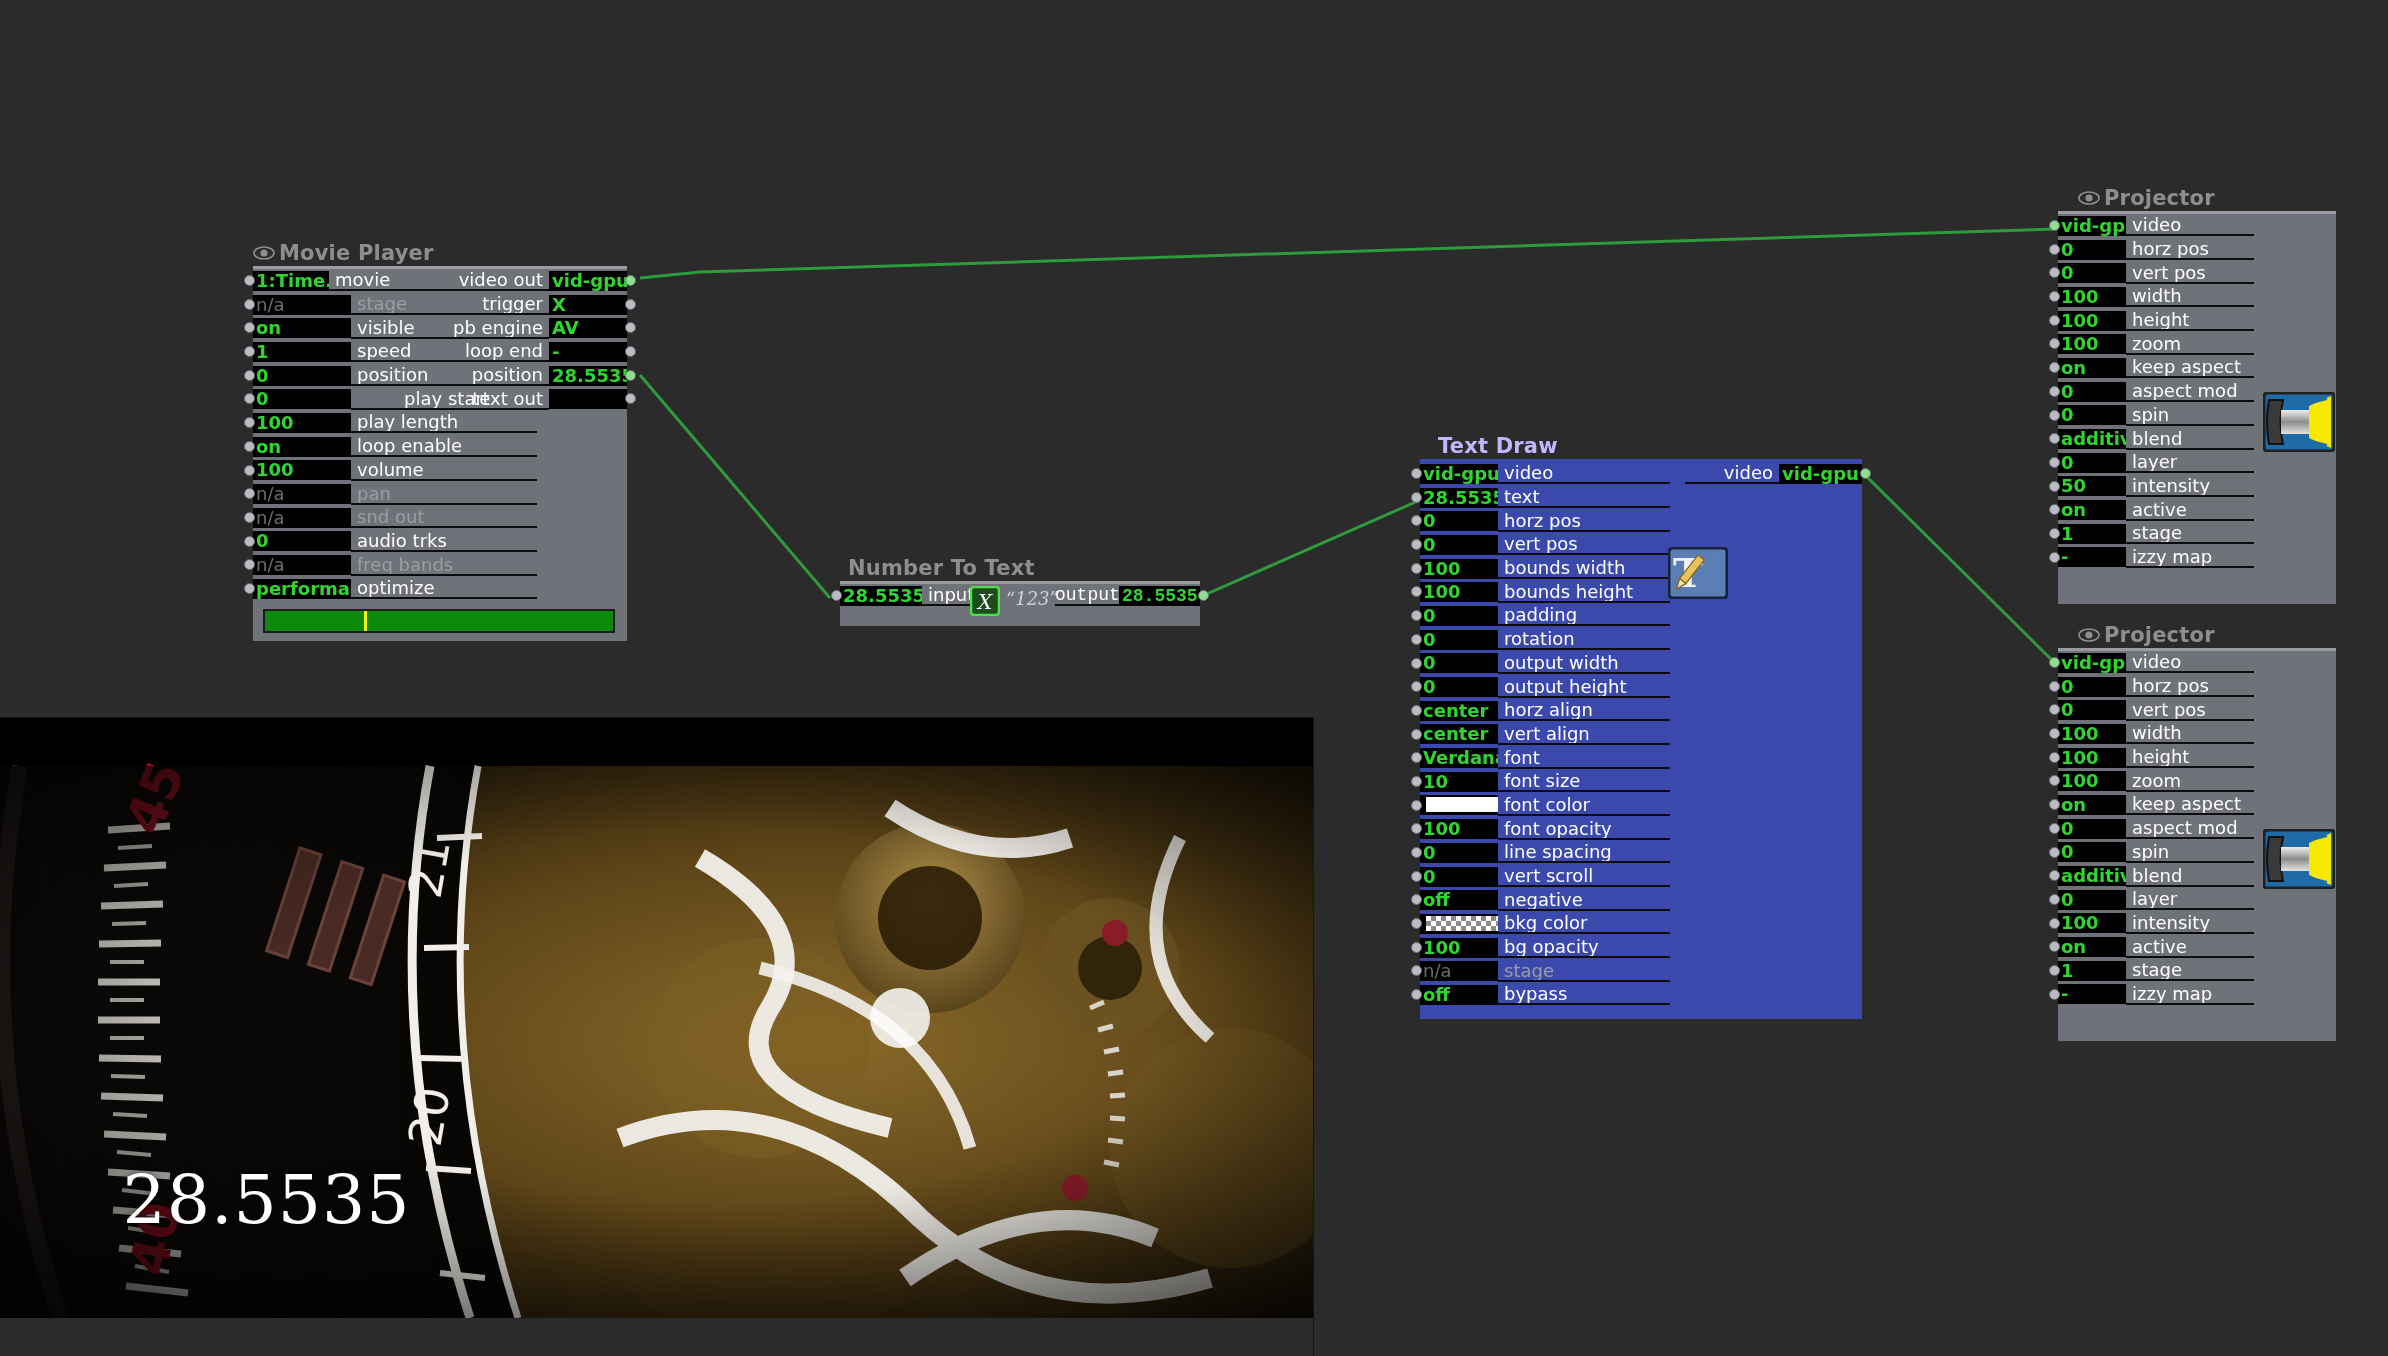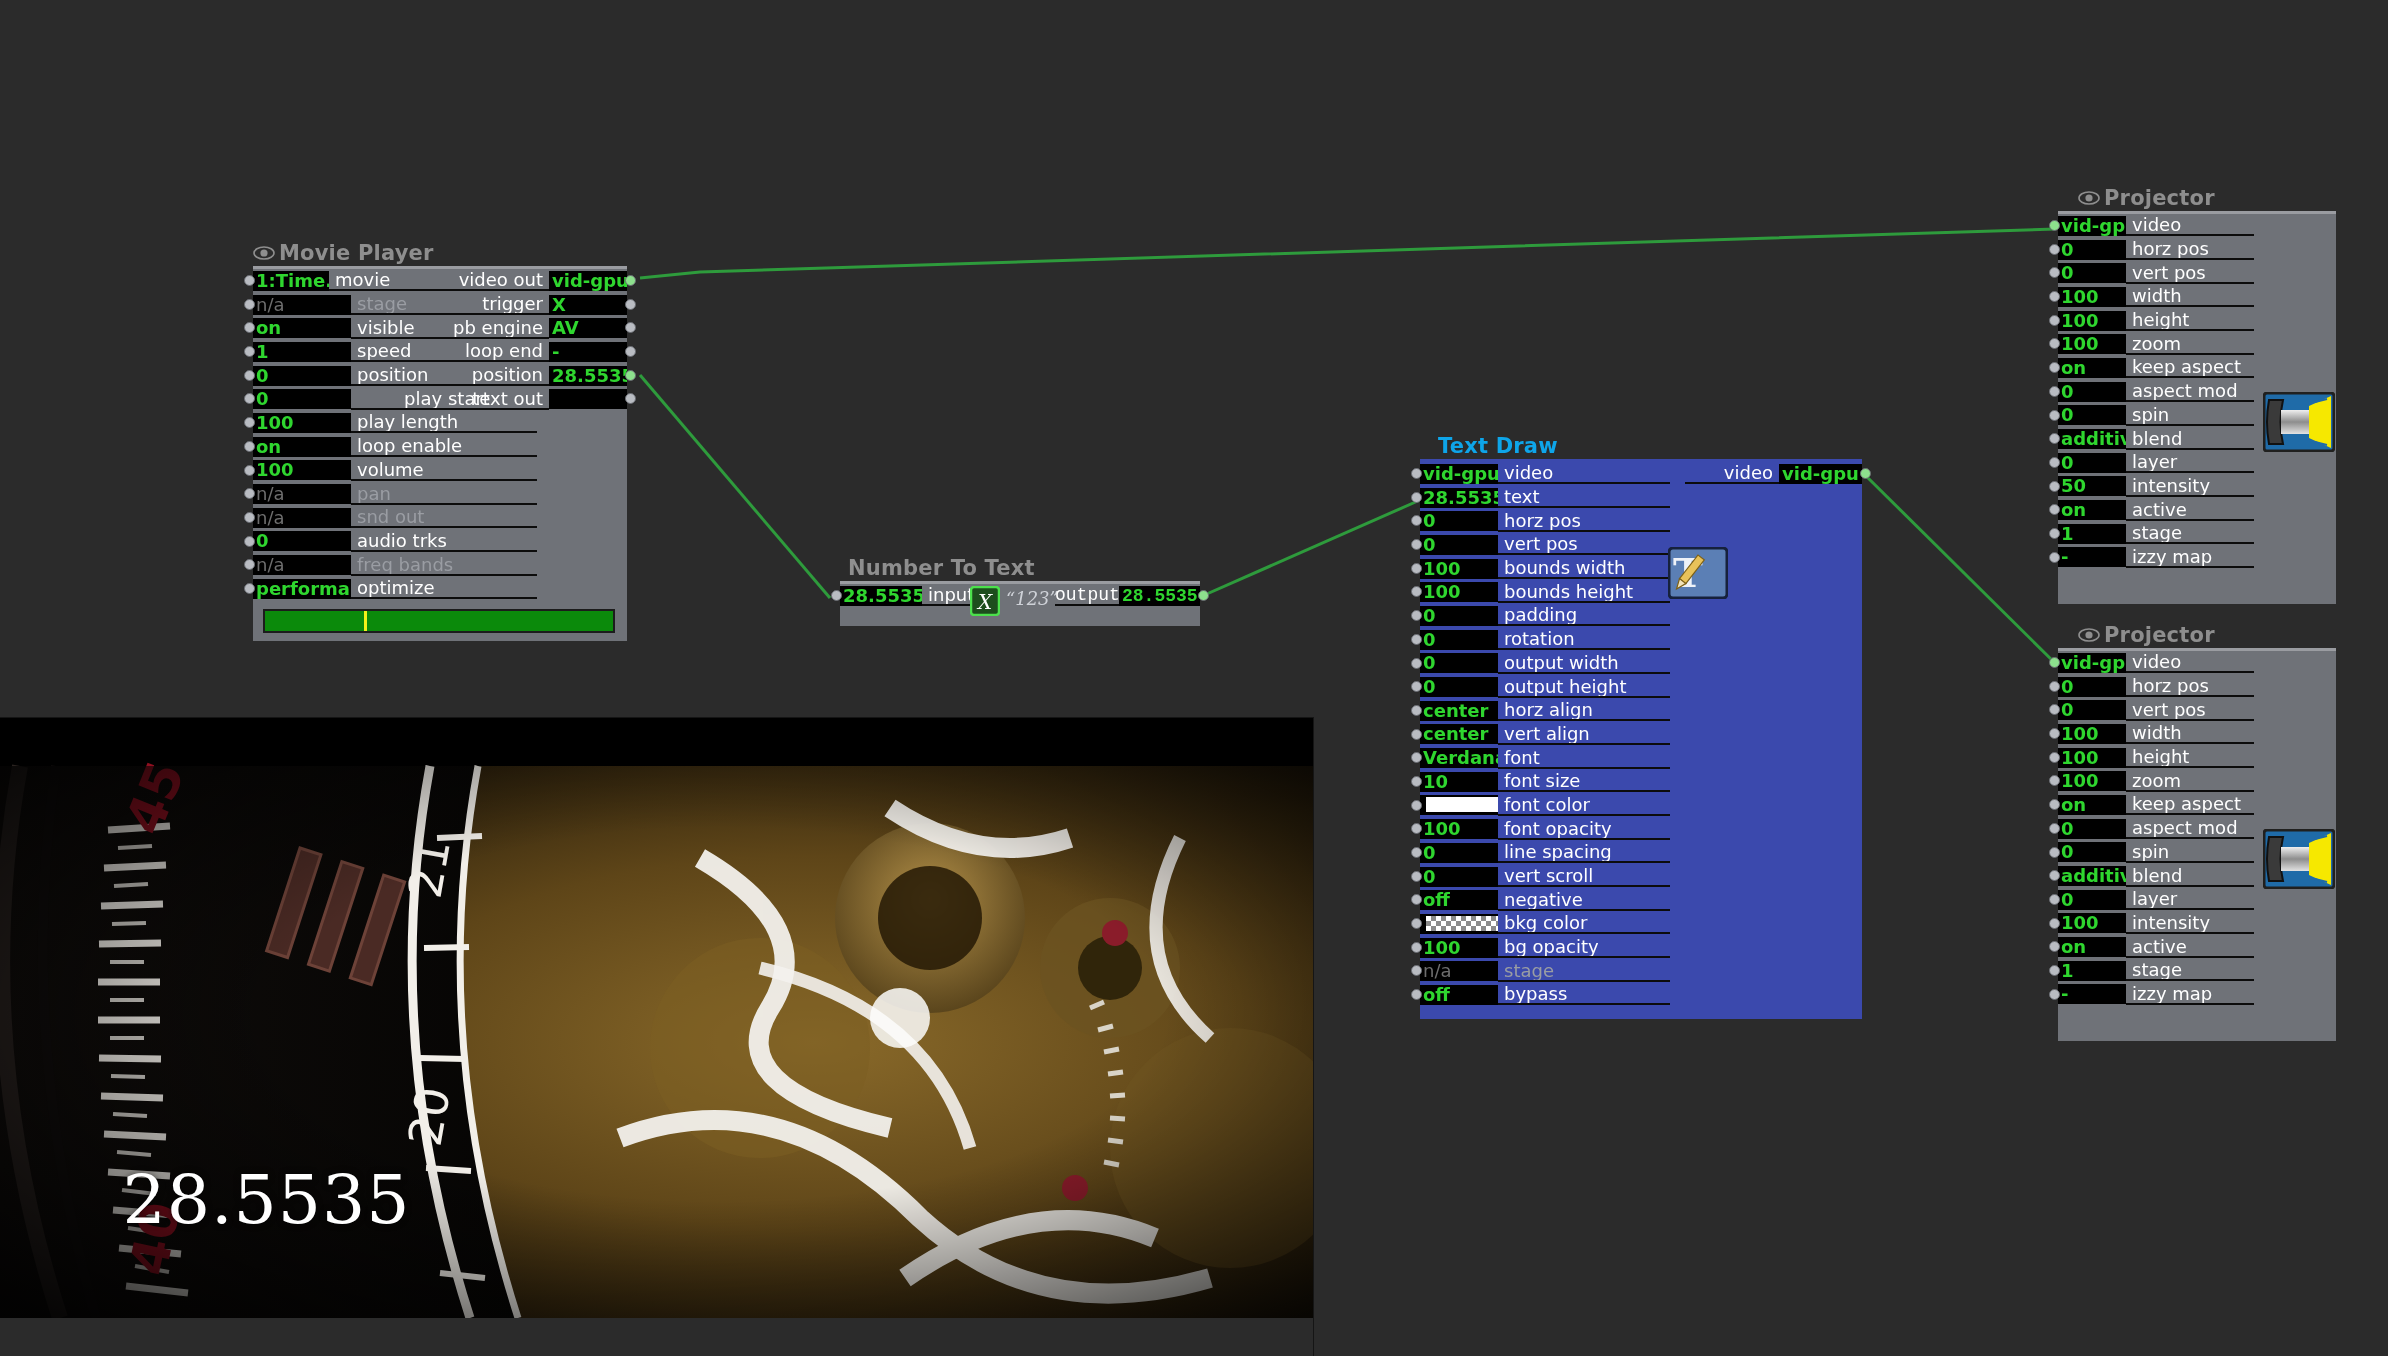--- a/index.html
+++ b/index.html
@@ -12,21 +12,21 @@
   svg.wires{position:absolute;left:0;top:0;width:2388px;height:1356px;pointer-events:none;z-index:5;}
 
   
   .node{position:absolute;z-index:10;}
   .node-title{
     font-size:21px;font-weight:bold;color:#8e8e8e;
     letter-spacing:.2px;white-space:nowrap;
     display:flex;align-items:center;gap:6px;
     height:26px;padding-left:26px;
   }
-  .node.sel .node-title{color:#0ea5e9;}
+  .node.sel .node-title{color:#c4b5fd;}
   .eye-icon{position:absolute;left:0px;top:2px;width:22px;height:16px;}
   .node-body{position:relative;background:#6f7278;}
   .node-body.blue{background:#3b49ad;}
   .top-rule{height:3px;background:#9a9ca1;width:100%;}
   .node.sel .top-rule{background:#3b49ad;}
 
   .rows{position:relative;}
   .row{position:relative;height:23.7px;display:flex;align-items:center;}
 
   

